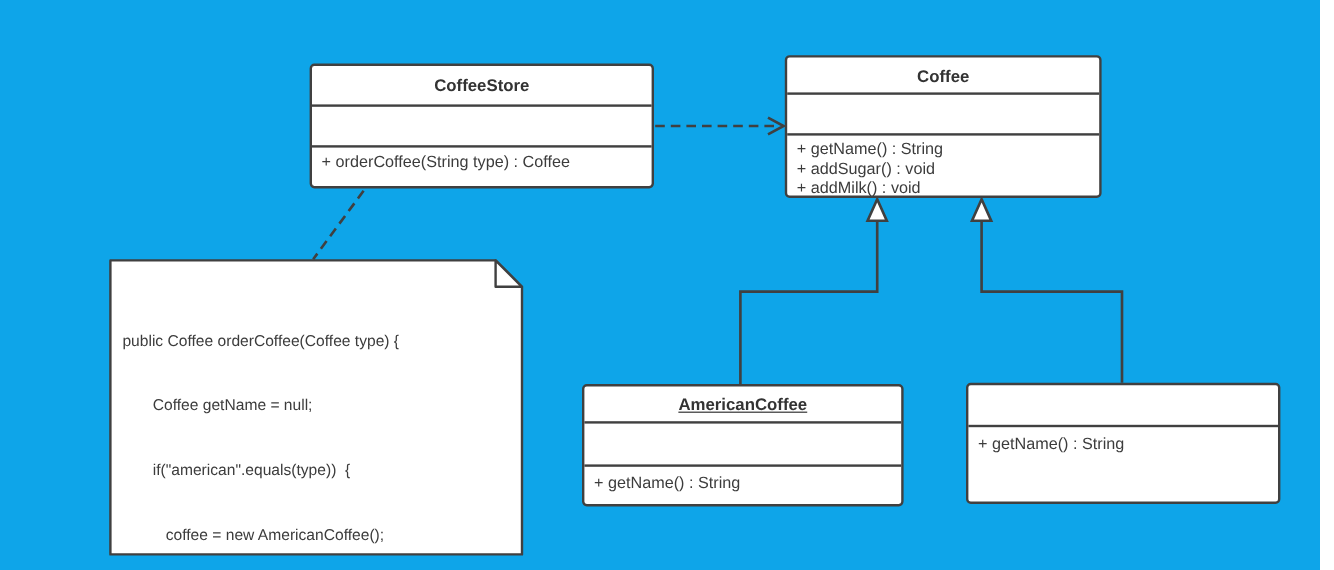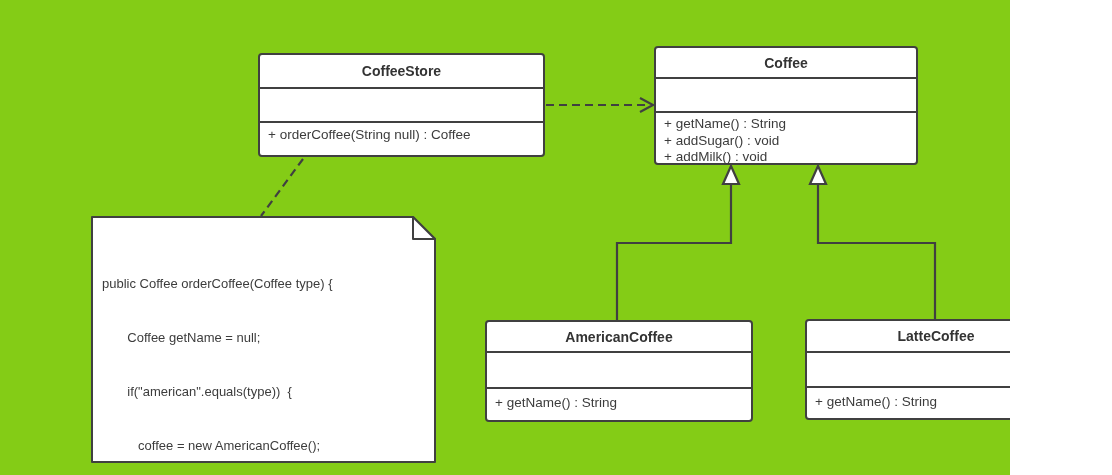--- a/index.html
+++ b/index.html
@@ -1,19 +1,19 @@
 <!DOCTYPE html>
 <html><head>
 <meta charset="utf-8">
 <style>
   html,body{margin:0;padding:0;background:#ffffff;}
   #canvas{
     position:relative;
-    width:1010px;height:475px;
-    background:#84cc16;
+    width:1100px;height:475px;
+    background:#0ea5e9;
     font-family:"Liberation Sans","DejaVu Sans",sans-serif;
     overflow:hidden;
   }
   #connector-layer{position:absolute;left:0;top:0;width:1112px;height:475px;}
   .uml-class{
     position:absolute;
     box-sizing:border-box;
     background:#ffffff;
     border:2px solid #404040;
     border-radius:4px;
@@ -77,44 +77,43 @@
     <g stroke="#404040" stroke-width="2.2" fill="none">
       <path d="M935,319 L935,243 L818,243 L818,184"></path>
       <polygon points="818,166 810,184 826,184" fill="#ffffff"></polygon>
     </g>
   </svg>
 
   <div class="uml-class" style="left:258px;top:53px;width:287px;height:104px;">
     <div class="uml-title" style="height:34px;">CoffeeStore</div>
     <div class="uml-attrs" style="height:34px;"></div>
     <div class="uml-methods">
-      <div>+ orderCoffee(String null) : Coffee</div>
+      <div>+ orderCoffee(String type) : Coffee</div>
     </div>
   </div>
 
   <div class="uml-class" style="left:654px;top:46px;width:264px;height:119px;">
     <div class="uml-title" style="height:31px;">Coffee</div>
     <div class="uml-attrs" style="height:34px;"></div>
     <div class="uml-methods" style="padding-top:3px;">
       <div>+ getName() : String</div>
       <div>+ addSugar() : void</div>
       <div>+ addMilk() : void</div>
     </div>
   </div>
 
   <div class="uml-class" style="left:485px;top:320px;width:268px;height:102px;">
-    <div class="uml-title" style="height:31px;">AmericanCoffee</div>
+    <div class="uml-title" style="height:31px;text-decoration:underline;">AmericanCoffee</div>
     <div class="uml-attrs" style="height:36px;"></div>
     <div class="uml-methods" style="padding-top:6px;">
       <div>+ getName() : String</div>
     </div>
   </div>
 
   <div class="uml-class" style="left:805px;top:319px;width:262px;height:101px;">
-    <div class="uml-title" style="height:32px;">LatteCoffee</div>
     <div class="uml-attrs" style="height:35px;"></div>
     <div class="uml-methods" style="padding-top:6px;">
       <div>+ getName() : String</div>
     </div>
   </div>
 
   <div class="note-text">
     <div>public Coffee orderCoffee(Coffee type) {</div>
     <div>       Coffee getName = null;</div>
     <div>       if("american".equals(type))  {</div>

